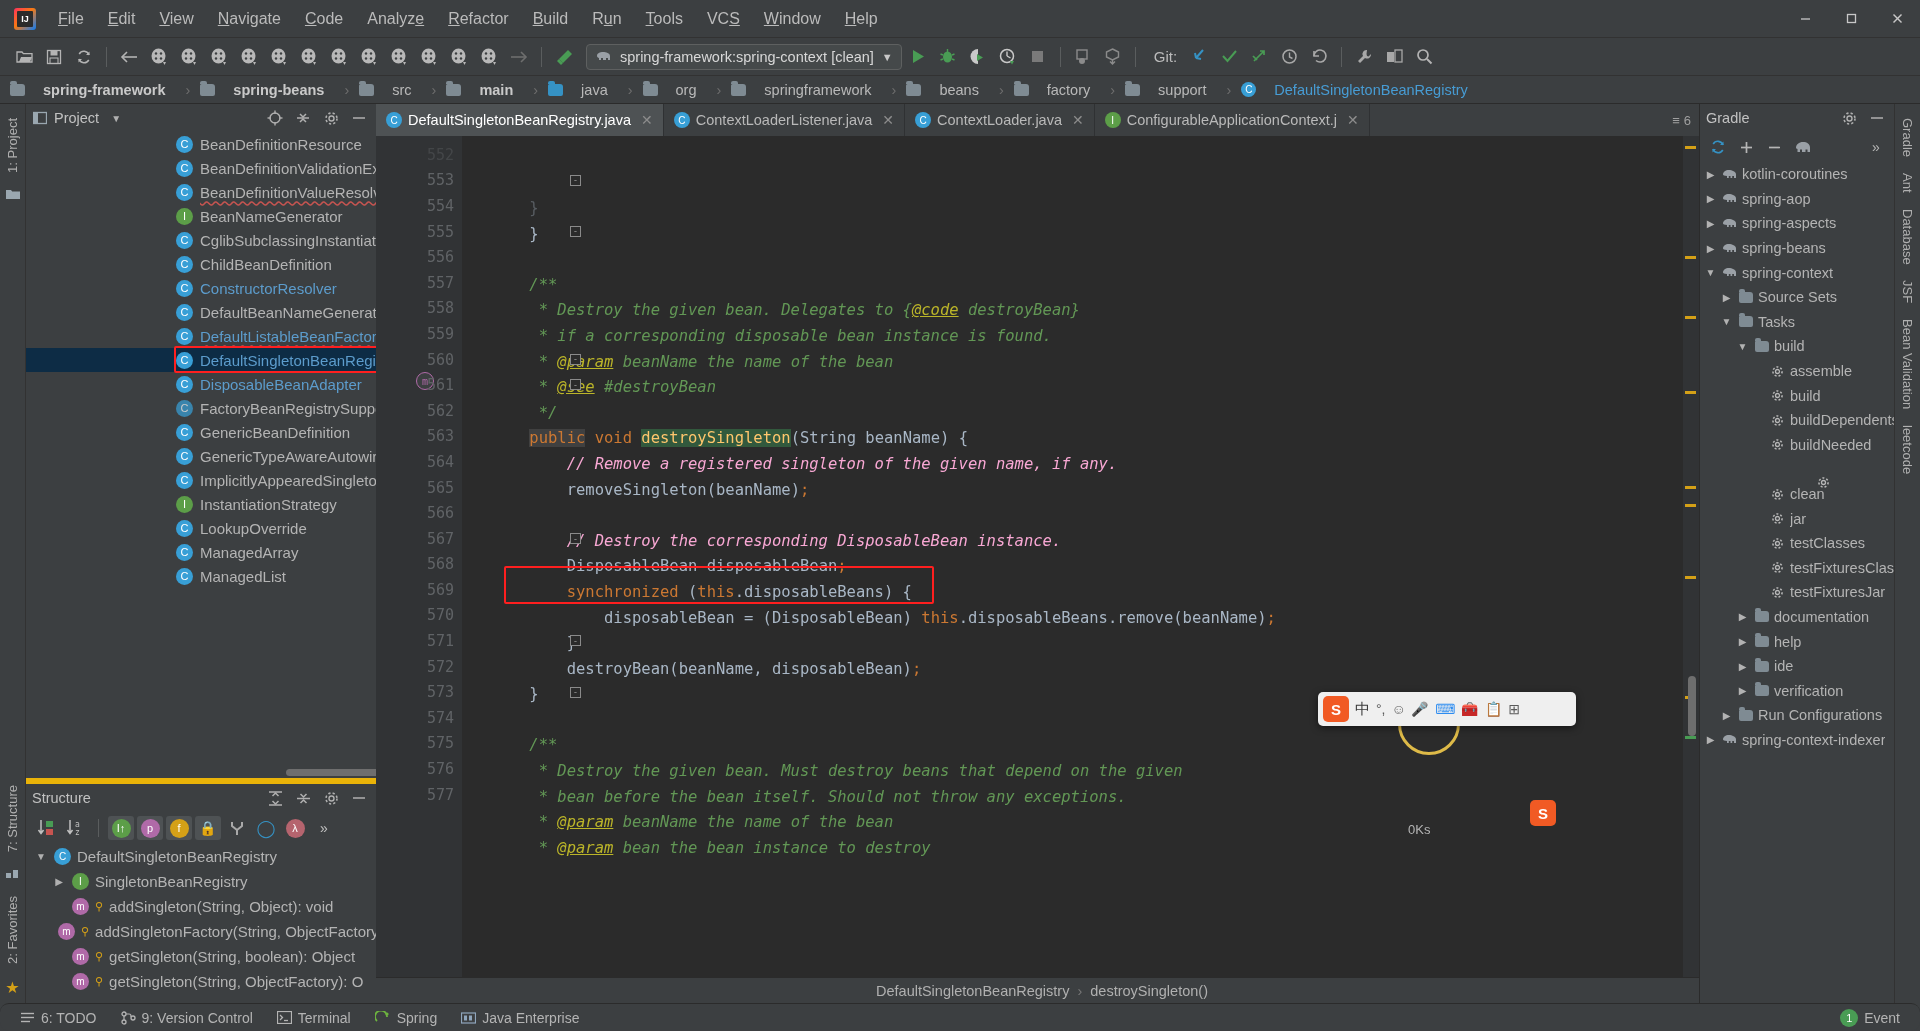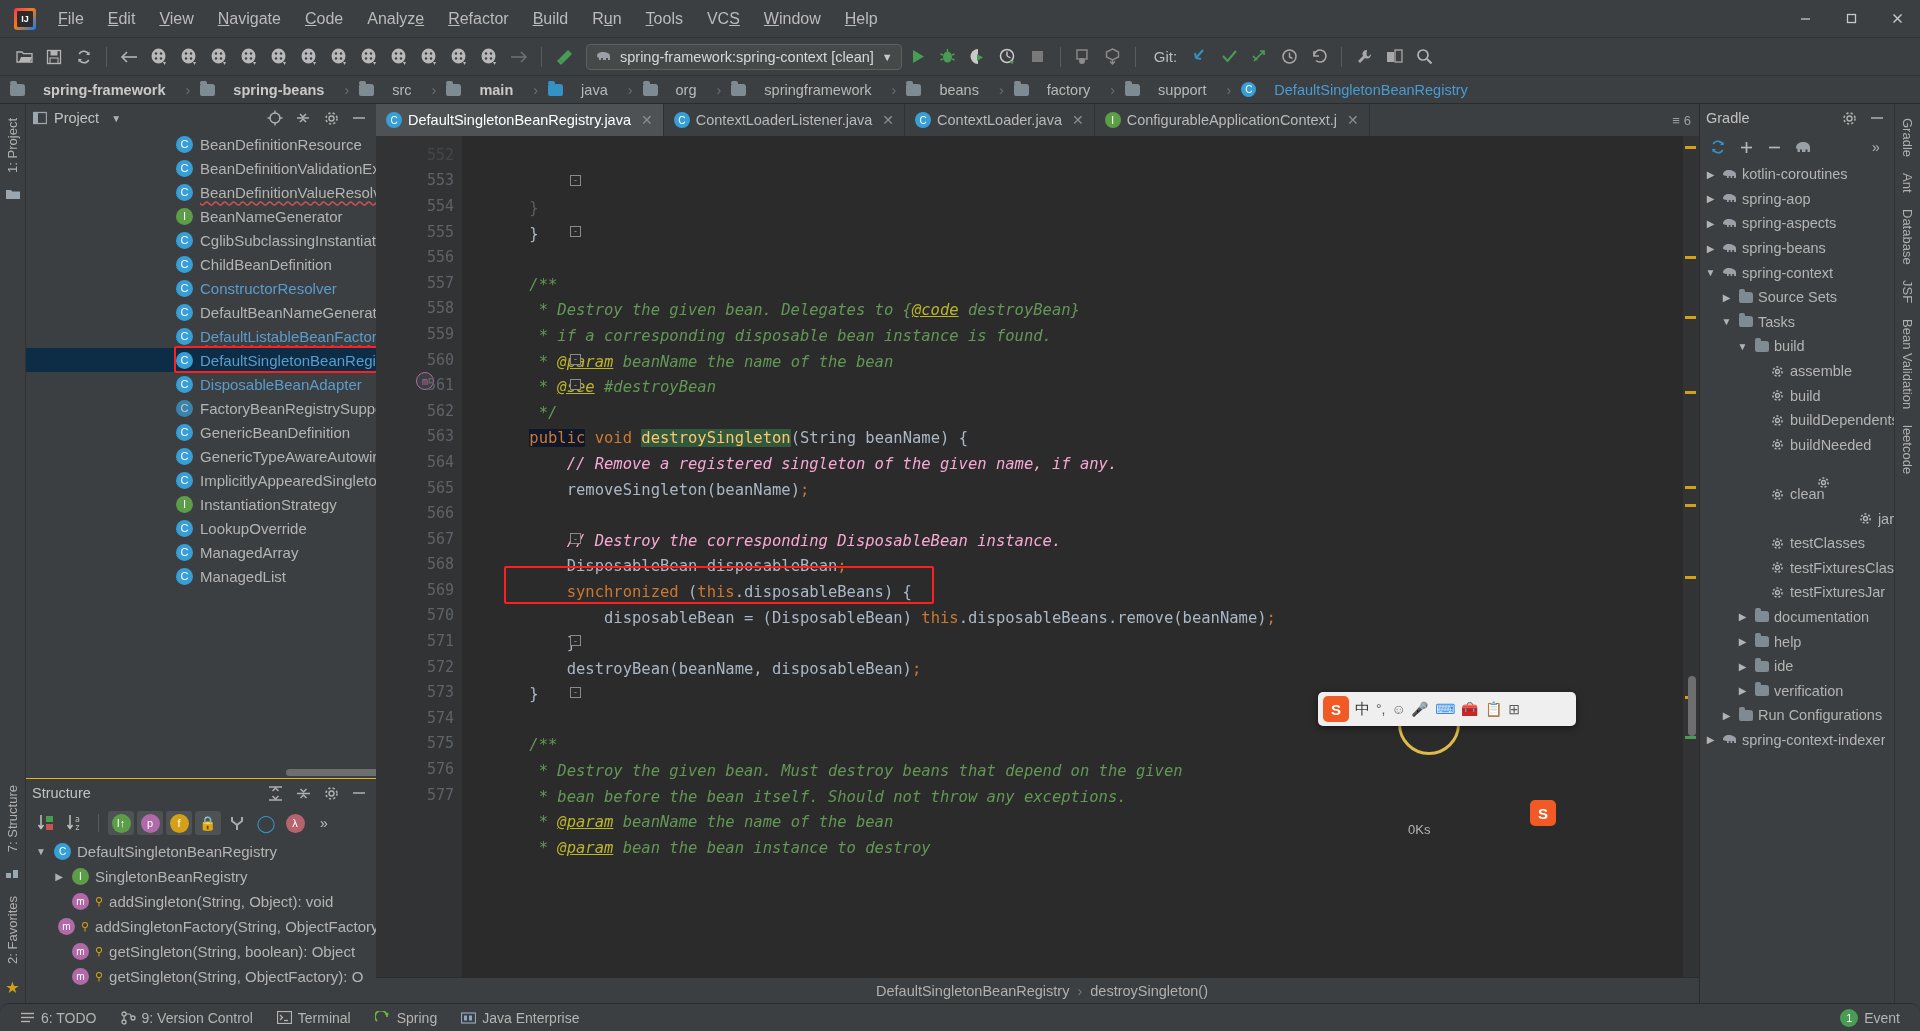--- a/index.html
+++ b/index.html
@@ -114,21 +114,21 @@
   .ic.c { background: #389fd6; }
   .ic.i { background: #5c9e48; }
   .ic.ab { background: #389fd6; opacity: .72; }
   .trow .tx { color: #b4b4b4; }
   .trow.blue .tx { color: #5c9ccc; }
   .trow.err .tx { text-decoration: underline wavy #c75450; text-underline-offset: 3px; }
   .trow.selected { background: #0d2c45; }
   .hl-red { position: absolute; border: 2.5px solid #ff1f1f; border-radius: 2px; pointer-events: none; }
 
   
-  .structure { height: 225px; flex: 0 0 225px; background: #3c3f41; border-top: 1px solid #eab308; display: flex; flex-direction: column; justify-content: center; }
+  .structure { height: 225px; flex: 0 0 225px; background: #3c3f41; border-top: 6px solid #eab308; display: flex; flex-direction: column; justify-content: center; }
   .st-tools { height: 32px; display: flex; align-items: center; gap: 3px; padding: 0 8px; }
   .st-btn {
     width: 26px; height: 24px; display: flex; align-items: center; justify-content: center;
     font-size: 13px; color: #c0c0c0; border-radius: 3px;
   }
   .st-btn.on { background: #4e5254; }
   .circ { width: 19px; height: 19px; border-radius: 50%; display:flex; align-items:center; justify-content:center; font-size:11px; color:#fff; }
   .st-list { flex: 1; overflow: hidden; font-size: 15px; }
   .srow { height: 25px; display: flex; align-items: center; gap: 6px; white-space: nowrap; padding-left: 8px; }
   .srow .arrow { width: 14px; color: #b0b0b0; font-size: 10px; text-align: center; }
@@ -161,21 +161,21 @@
     width: 86px; flex: 0 0 86px; background: #313335; position: relative; font-family: "DejaVu Sans Mono", monospace;
     font-size: 15px; color: #606366; padding-top: 6px;
   }
   .gline { height: 25.6px; display: flex; align-items: center; justify-content: flex-end; padding-right: 8px; position: relative; }
   .codearea {
     flex: 1; position: relative; background: #2b2b2b; font-family: "DejaVu Sans Mono", monospace;
     font-size: 15.5px; padding-top: 6px; overflow: hidden; white-space: pre;
   }
   .cline { height: 25.6px; line-height: 25.6px; padding-left: 30px; white-space: pre; }
   .kw { color: #cc7832; }
-  .kw-hl { color: #cc7832; background: #0f172a; }
+  .kw-hl { color: #cc7832; background: #404040; }
   .mname-hl { color: #ffc66d; background: #32593d; }
   .typ { color: #a9b7c6; }
   .cmt { color: #f9a8d4; font-style: italic; }
   .doc { color: #629755; font-style: italic; }
   .dparam { color: #bbb529; font-style: italic; text-decoration: underline; margin-top: 16px; }
   .pln { color: #a9b7c6; }
   .sem { color: #cc7832; }
   .marker-m {
     position: absolute; left: 40px; width: 18px; height: 18px; border-radius: 50%;
     background: #3c3f41; border: 1.5px solid #b06aa8; color: #b06aa8;
@@ -1110,21 +1110,21 @@
           <div class="grow" style="padding-left: 52px;">
             <span class="arw"></span>
             <span class="gi">
               <svg width="13" height="13" viewBox="0 0 13 13">
                 <circle cx="6.5" cy="6.5" r="2" fill="none" stroke="#b8b8b8" stroke-width="1.3"></circle>
                 <circle cx="6.5" cy="6.5" r="4.6" fill="none" stroke="#b8b8b8" stroke-width="1.5" stroke-dasharray="2 2"></circle>
               </svg>
             </span>
             <span class="tx">clean</span>
           </div>
-          <div class="grow" style="padding-left: 52px; justify-content: flex-end;">
+          <div class="grow" style="padding-left: 52px;">
             <span class="arw"></span>
             <span class="gi">
               <svg width="13" height="13" viewBox="0 0 13 13">
                 <circle cx="6.5" cy="6.5" r="2" fill="none" stroke="#b8b8b8" stroke-width="1.3"></circle>
                 <circle cx="6.5" cy="6.5" r="4.6" fill="none" stroke="#b8b8b8" stroke-width="1.5" stroke-dasharray="2 2"></circle>
               </svg>
             </span>
             <span class="tx">jar</span>
           </div>
           <div class="grow" style="padding-left: 52px;">

